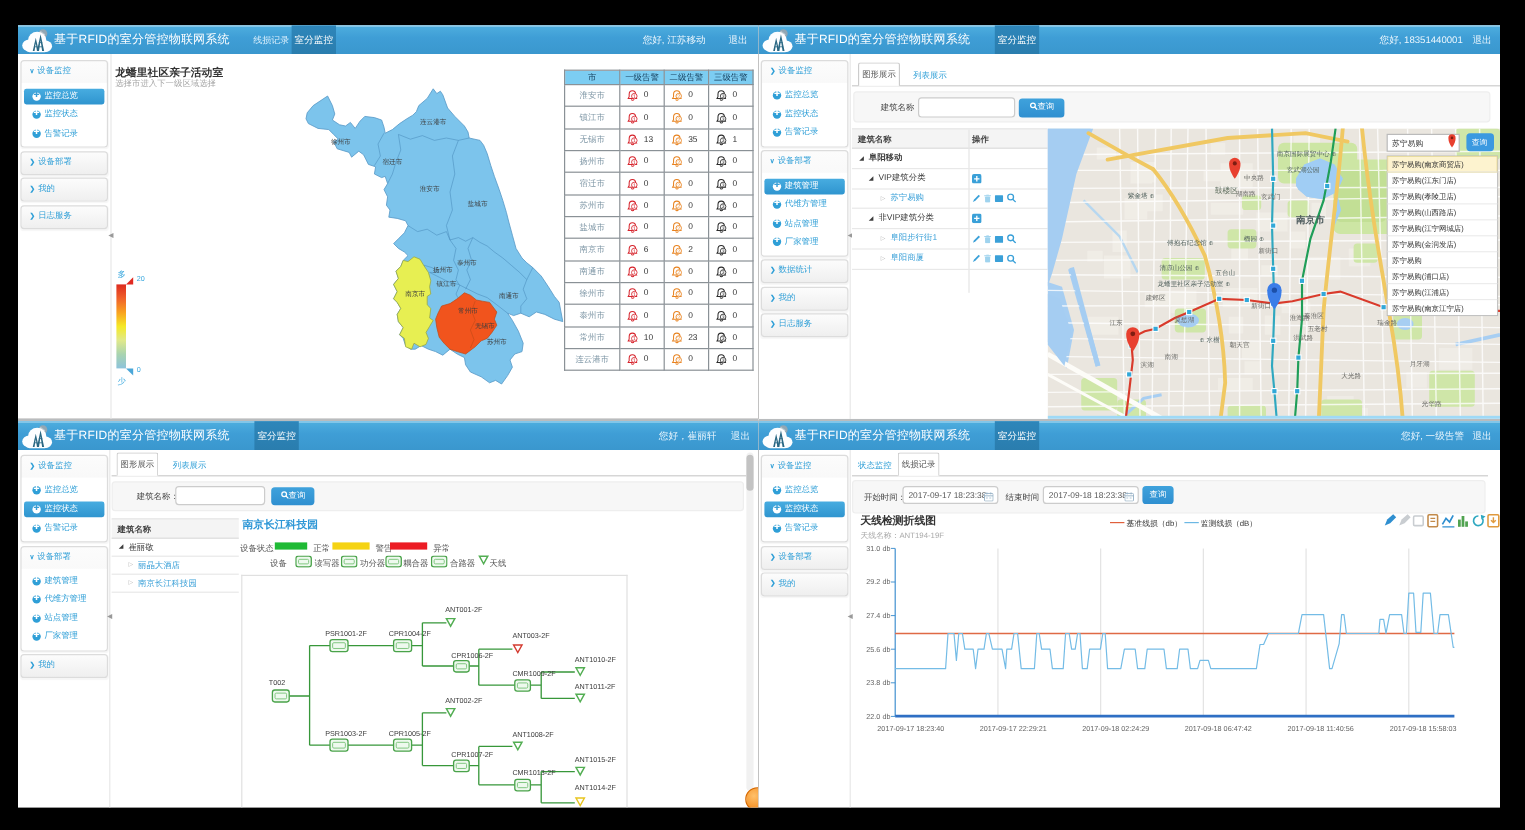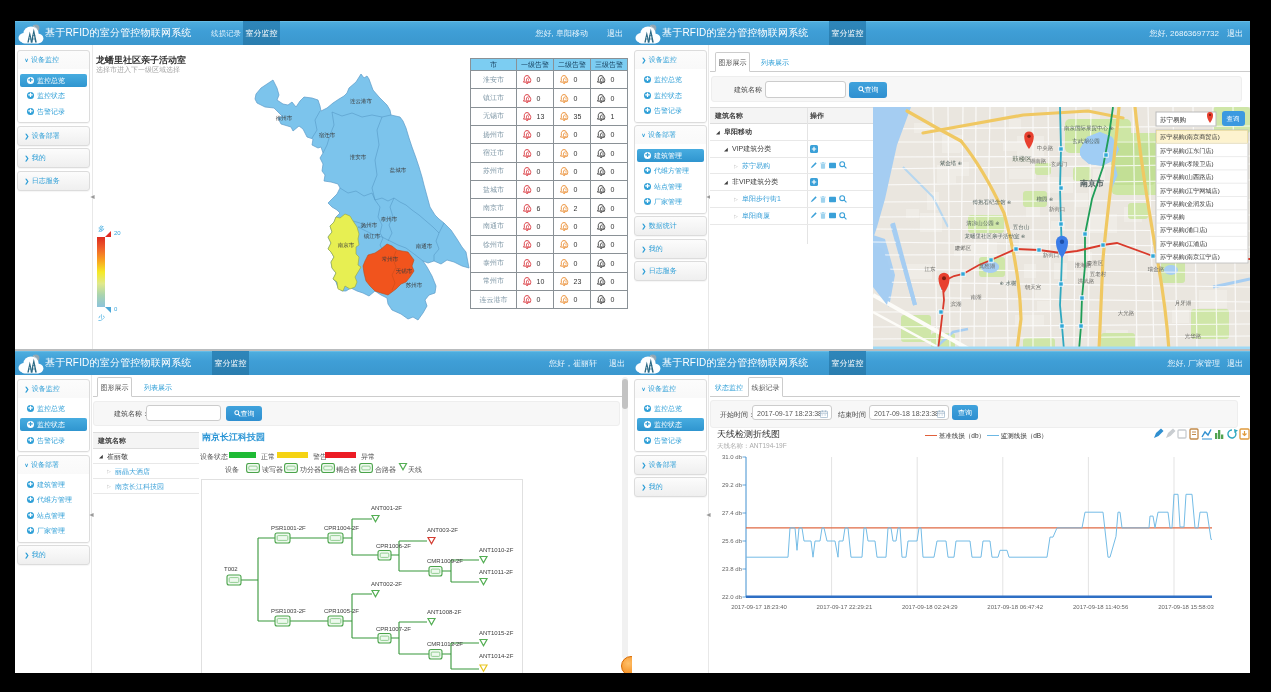--- a/index.html
+++ b/index.html
@@ -51,21 +51,21 @@
   <rect x="3.5" y="15" width="19" height="6.5" rx="3.2" fill="#fdfeff"></rect>
   <g fill="#2a6884">
     <polygon points="9.3,20.5 11.8,9.5 14.3,20.5 12.8,20.5 11.8,13.5 10.8,20.5"></polygon>
     <polygon points="12.8,20.5 15.8,6.5 18.8,20.5 17.1,20.5 15.8,11.5 14.5,20.5"></polygon>
   </g>
   <path d="M10.6,17 L13 17 M14,17 L17.6,17 M11,14.5 L12.6,14.5 M14.4,13.5 L17.2,13.5" stroke="#2a6884" stroke-width="0.7"></path>
 </svg></div>
   <div class="ttl">基于RFID的室分管控物联网系统</div>
   <div class="nav" style="left:195px;width:32px;font-size:7.5px">线损记录</div>
   <div class="nav nava" style="left:228px;width:37px">室分监控</div>
-  <div class="hi" style="right:44px">您好, 阜阳移动</div>
+  <div class="hi" style="right:44px">您好, 江苏移动</div>
   <div class="hi" style="right:9px">退出</div>
   <div class="side" id="side1">
     <div class="pnl">
         <div class="ph"><span class="cv">∨</span> 设备监控</div>
       <div class="items">
         <div class="pi pia"><span class="o">✚</span>监控总览</div>
         <div class="pi"><span class="o">✚</span>监控状态</div>
         <div class="pi"><span class="o">✚</span>告警记录</div>
       </div>
     </div>
@@ -496,21 +496,21 @@
   <ellipse cx="20" cy="16.5" rx="5.4" ry="4.8" fill="#fdfeff"></ellipse>
   <rect x="3.5" y="15" width="19" height="6.5" rx="3.2" fill="#fdfeff"></rect>
   <g fill="#2a6884">
     <polygon points="9.3,20.5 11.8,9.5 14.3,20.5 12.8,20.5 11.8,13.5 10.8,20.5"></polygon>
     <polygon points="12.8,20.5 15.8,6.5 18.8,20.5 17.1,20.5 15.8,11.5 14.5,20.5"></polygon>
   </g>
   <path d="M10.6,17 L13 17 M14,17 L17.6,17 M11,14.5 L12.6,14.5 M14.4,13.5 L17.2,13.5" stroke="#2a6884" stroke-width="0.7"></path>
 </svg></div>
   <div class="ttl">基于RFID的室分管控物联网系统</div>
   <div class="nav nava" style="left:197px;width:37px">室分监控</div>
-  <div class="hi" style="right:31px">您好, 26863697732</div>
+  <div class="hi" style="right:31px">您好, 18351440001</div>
   <div class="hi" style="right:7px">退出</div>
   <div class="side" id="side2">
     <div class="pnl">
         <div class="ph"><span class="cv">❯</span> 设备监控</div>
       <div class="items">
         <div class="pi"><span class="o">✚</span>监控总览</div>
         <div class="pi"><span class="o">✚</span>监控状态</div>
         <div class="pi"><span class="o">✚</span>告警记录</div>
       </div>
     </div>
@@ -1031,21 +1031,21 @@
   <ellipse cx="20" cy="16.5" rx="5.4" ry="4.8" fill="#fdfeff"></ellipse>
   <rect x="3.5" y="15" width="19" height="6.5" rx="3.2" fill="#fdfeff"></rect>
   <g fill="#2a6884">
     <polygon points="9.3,20.5 11.8,9.5 14.3,20.5 12.8,20.5 11.8,13.5 10.8,20.5"></polygon>
     <polygon points="12.8,20.5 15.8,6.5 18.8,20.5 17.1,20.5 15.8,11.5 14.5,20.5"></polygon>
   </g>
   <path d="M10.6,17 L13 17 M14,17 L17.6,17 M11,14.5 L12.6,14.5 M14.4,13.5 L17.2,13.5" stroke="#2a6884" stroke-width="0.7"></path>
 </svg></div>
   <div class="ttl" style="top:7px">基于RFID的室分管控物联网系统</div>
   <div class="nav nava" style="left:197px;width:37px;top:2px">室分监控</div>
-  <div class="hi" style="right:30px;top:2px">您好, 厂家管理</div>
+  <div class="hi" style="right:30px;top:2px">您好, 一级告警</div>
   <div class="hi" style="right:7px;top:2px">退出</div>
   <div class="side" id="side4" style="top:30px">
     <div class="pnl">
         <div class="ph"><span class="cv">∨</span> 设备监控</div>
       <div class="items">
         <div class="pi"><span class="o">✚</span>监控总览</div>
         <div class="pi pia"><span class="o">✚</span>监控状态</div>
         <div class="pi"><span class="o">✚</span>告警记录</div>
       </div>
     </div>
@@ -1075,21 +1075,21 @@
 <div class="flbl" style="left:206px;top:61px">结束时间：</div>
 <div class="finp" style="left:237px;top:56px;width:80px;height:15px;font-size:7px;color:#555;line-height:15px;padding-left:4px">2017-09-18 18:23:38<svg width="8" height="8" viewBox="0 0 10 10" style="position:absolute;right:3px;top:4px">
           <rect x="0.5" y="1.5" width="9" height="8" rx="1" fill="#fff" stroke="#9ab4c8"></rect>
           <line x1="0.5" y1="4" x2="9.5" y2="4" stroke="#9ab4c8"></line>
           <line x1="3" y1="0.5" x2="3" y2="2.5" stroke="#9ab4c8"></line>
           <line x1="7" y1="0.5" x2="7" y2="2.5" stroke="#9ab4c8"></line>
           <rect x="2" y="5.5" width="2" height="1.5" fill="#c8d8e4"></rect>
           <rect x="5.5" y="5.5" width="2" height="1.5" fill="#c8d8e4"></rect>
         </svg></div>
 <div class="fbtn" style="left:320px;top:56px;width:26px;height:15px;line-height:15px">查询</div>
-<div style="position:absolute;left:85px;top:79px;font-size:9px;font-weight:normal;color:#333">天线检测折线图</div>
+<div style="position:absolute;left:85px;top:79px;font-size:9px;font-weight:bold;color:#333">天线检测折线图</div>
 <div style="position:absolute;left:85px;top:93px;font-size:6.5px;color:#aaa">天线名称：ANT194-19F</div>
 <div style="position:absolute;left:293px;top:83px;font-size:6.5px;color:#333;white-space:nowrap"><span style="display:inline-block;width:12px;height:0;border-top:1.5px solid #e0603c;vertical-align:2px"></span> 基准线损（db） <span style="display:inline-block;width:12px;height:0;border-top:1.5px solid #6cb8e4;vertical-align:2px"></span> 监测线损（dB）</div>
 <svg style="position:absolute;left:521px;top:79px" width="98" height="12" viewBox="0 0 98 12">
 <path d="M1 10 L3 5 L8 0.5 L10.5 3 L5.5 8 Z" fill="#2f8fd0"></path>
 <path d="M13 10 L15 5 L20 0.5 L22.5 3 L17.5 8 Z" fill="#c9cdd1"></path>
 <rect x="25" y="2" width="8" height="8" rx="1" fill="none" stroke="#c9cdd1" stroke-width="1.3"></rect>
 <rect x="37" y="1" width="8" height="10" rx="1" fill="none" stroke="#c28a4a" stroke-width="1.3"></rect>
         <line x1="39" y1="4" x2="43" y2="4" stroke="#c28a4a"></line>
         <line x1="39" y1="6.5" x2="43" y2="6.5" stroke="#c28a4a"></line>
 <polyline points="49,9 52,4 55,7 58,1.5" fill="none" stroke="#2f8fd0" stroke-width="1.4"></polyline>

